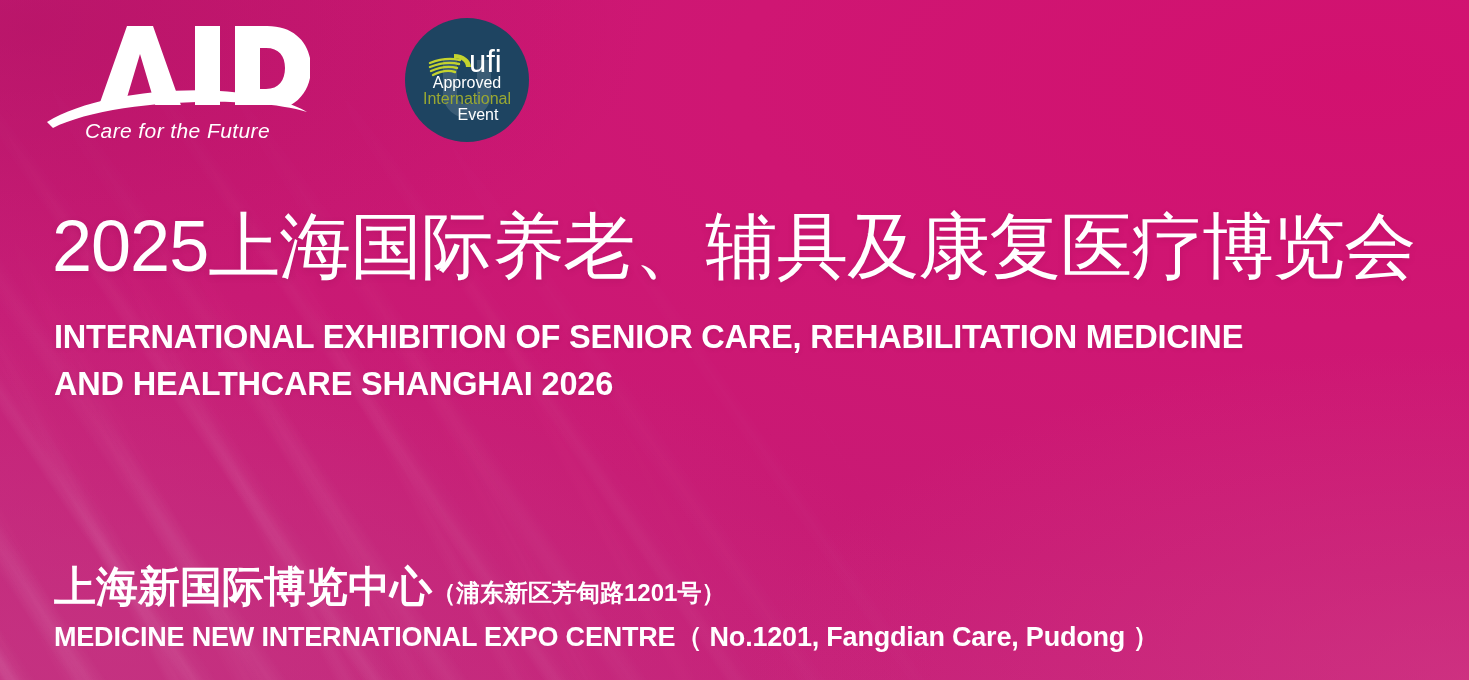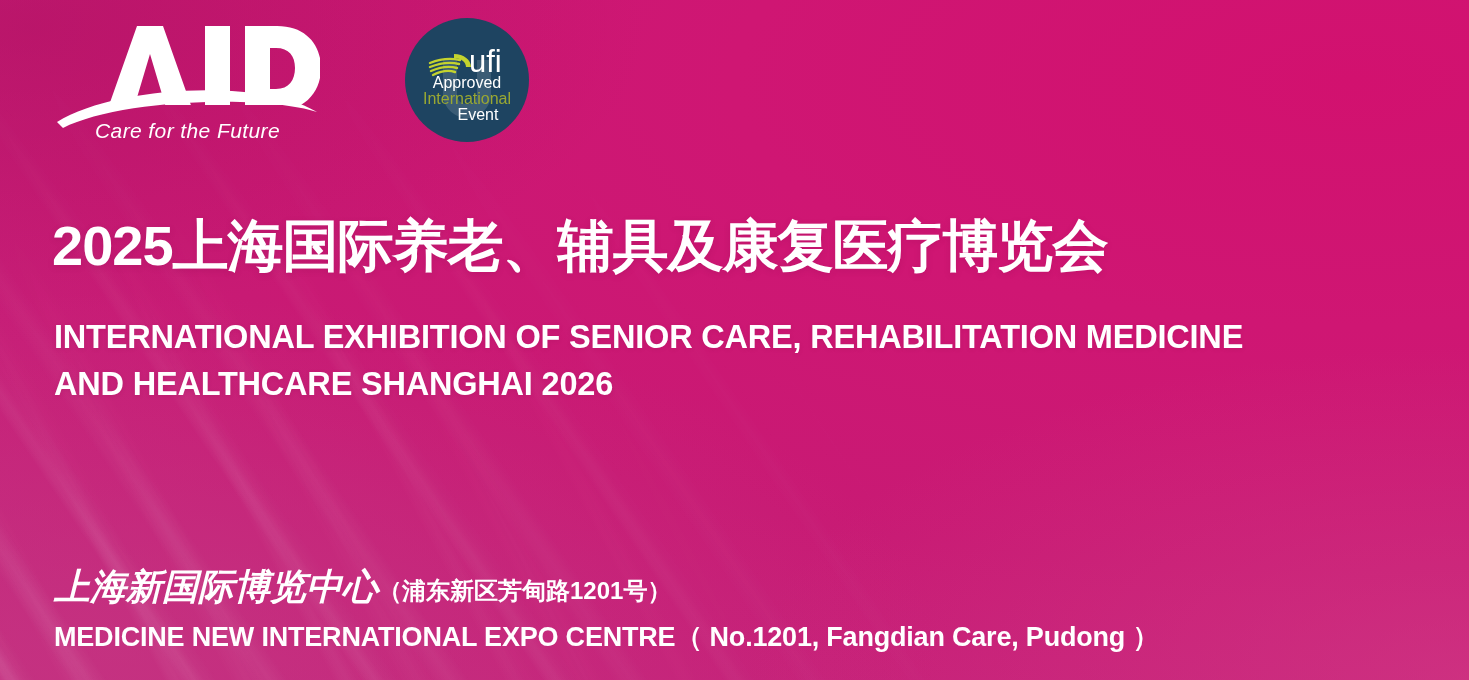--- a/index.html
+++ b/index.html
@@ -61,40 +61,40 @@
     mask-image:radial-gradient(70% 60% at 30% 90%, rgba(0,0,0,.9) 0%, rgba(0,0,0,0) 72%);
   }
 
   
   .logo-row {
     position:absolute; left:0; top:0;
     width:100%; height:160px;
   }
 
   .aid-logo {
-    position:absolute; left:55px; top:16px;
+    position:absolute; left:45px; top:16px;
     width:265px; height:122px;
   }
   .aid-logo svg { display:block; width:265px; height:122px; }
 
   .ufi-badge {
     position:absolute; left:403px; top:16px;
     width:128px; height:128px;
   }
   .ufi-badge svg { display:block; width:128px; height:128px; }
 
   
   .content { position:absolute; left:0; top:0; width:100%; height:100%; }
 
   .title-cn {
     position:absolute; left:52px; top:206px;
     color:#ffffff;
-    font-size:56px;
+    font-size:72px;
     line-height:80px;
-    font-weight:700;
+    font-weight:400;
     letter-spacing:-1px;
     white-space:nowrap;
     text-shadow:0 2px 6px rgba(130,0,70,.18);
   }
 
   .subtitle-en {
     position:absolute; left:54px; top:314px;
     color:#ffffff;
     font-size:32.5px;
     line-height:47px;
@@ -116,21 +116,21 @@
     text-shadow:0 2px 8px rgba(130,0,70,.2);
   }
 
   .venue-cn {
     position:absolute; left:54px; top:566px;
     color:#ffffff;
     white-space:nowrap;
     line-height:42px;
   }
   .venue-cn .main {
-    font-size:36px; font-weight:700; letter-spacing:0px;font-style:italic;
+    font-size:42px; font-weight:700; letter-spacing:0px;
   }
   .venue-cn .addr {
     font-size:24px; font-weight:700; letter-spacing:0px;
   }
 
   .venue-en {
     position:absolute; left:54px; top:619px;
     color:#ffffff;
     font-size:27px;
     line-height:36px;

